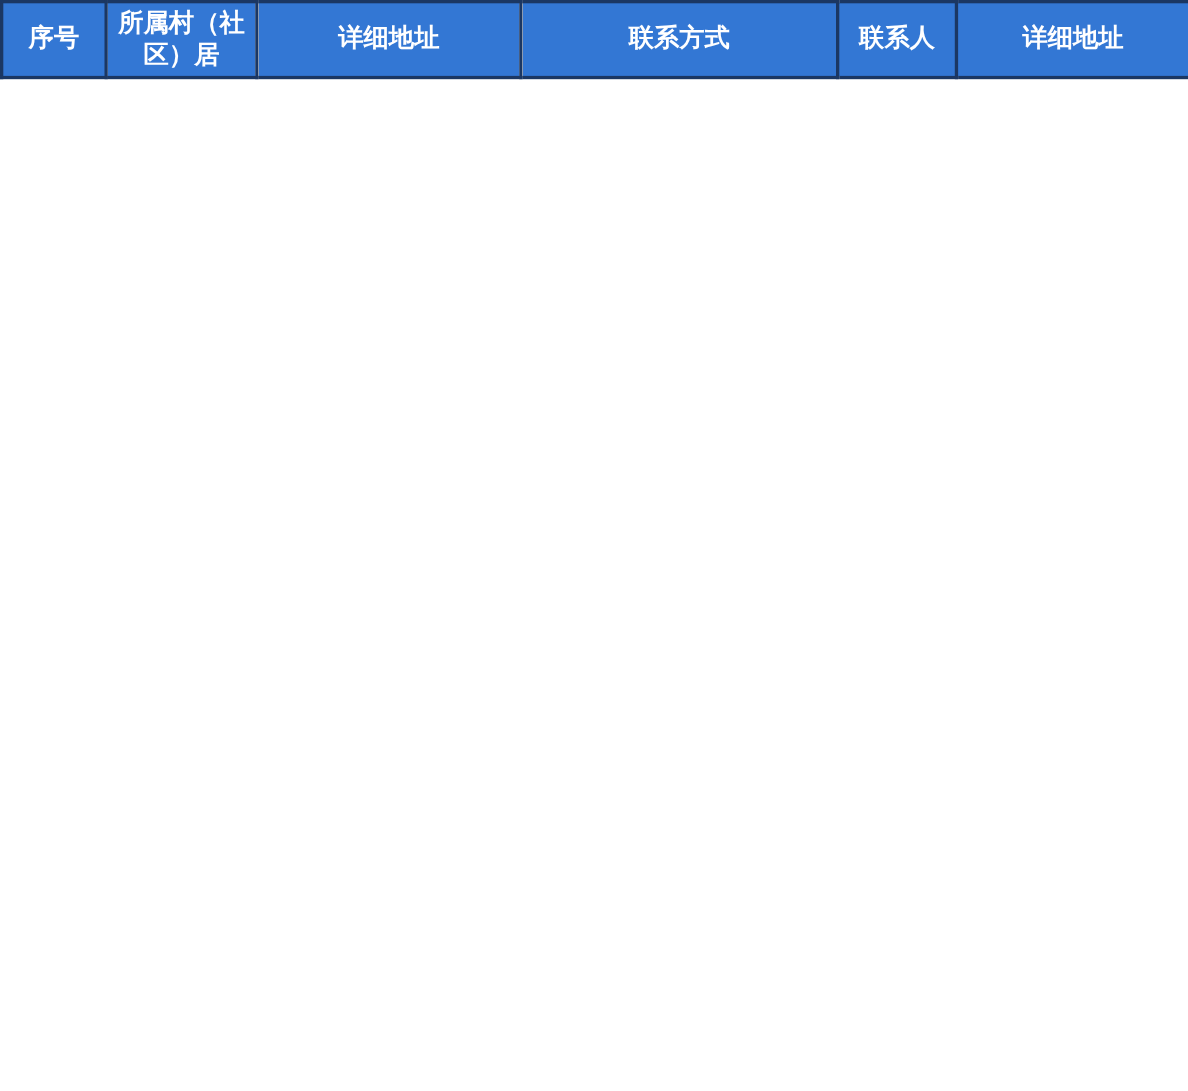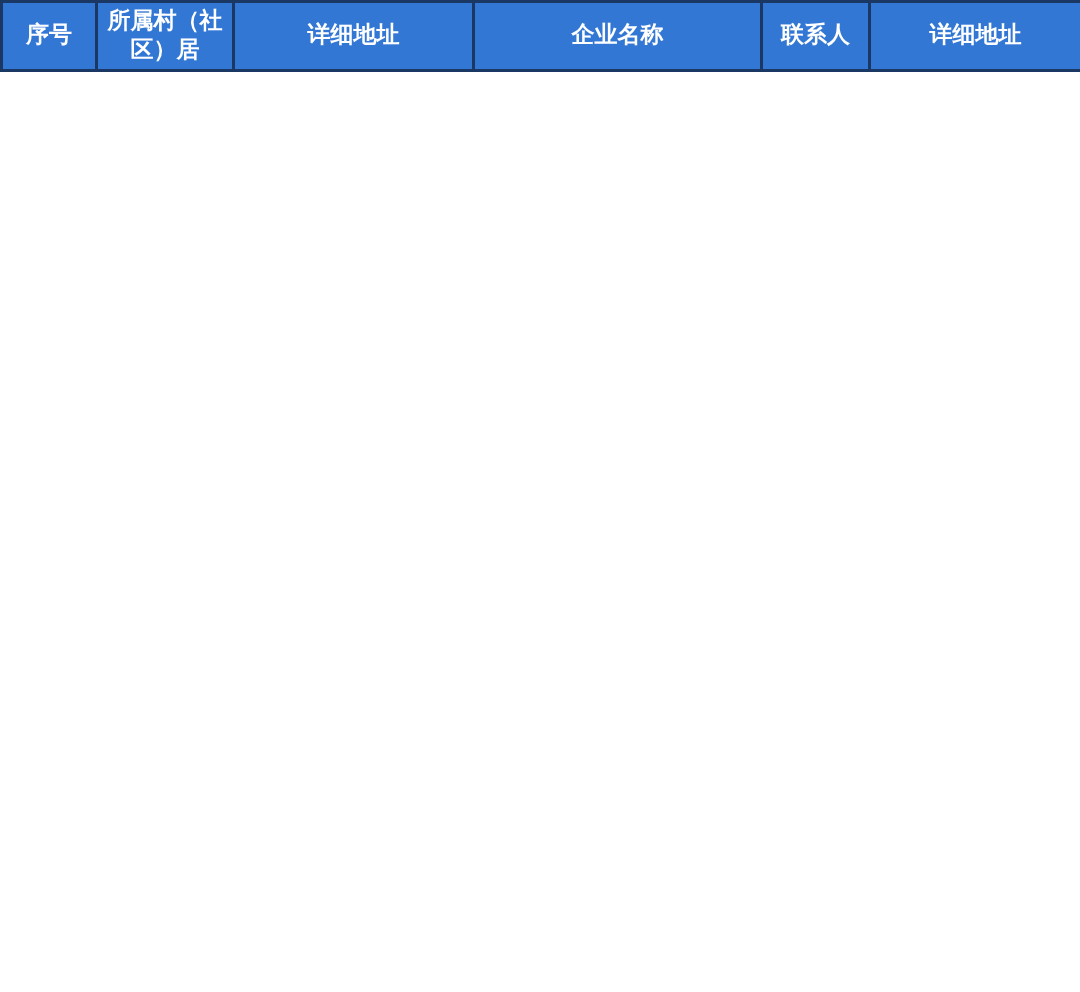--- a/index.html
+++ b/index.html
@@ -60,20 +60,20 @@
       <col style="width:240px">
       <col style="width:288px">
       <col style="width:108px">
       <col style="width:212px">
     </colgroup>
     <thead>
       <tr>
           <th>序号</th>
           <th>所属村（社区）居</th>
           <th>详细地址</th>
-          <th>企业名称</th>
+          <th>联系方式</th>
           <th>联系人</th>
           <th>详细地址</th>
         </tr>
     </thead>
     <tbody></tbody>
   </table>
 </div>
 
 </body></html>

